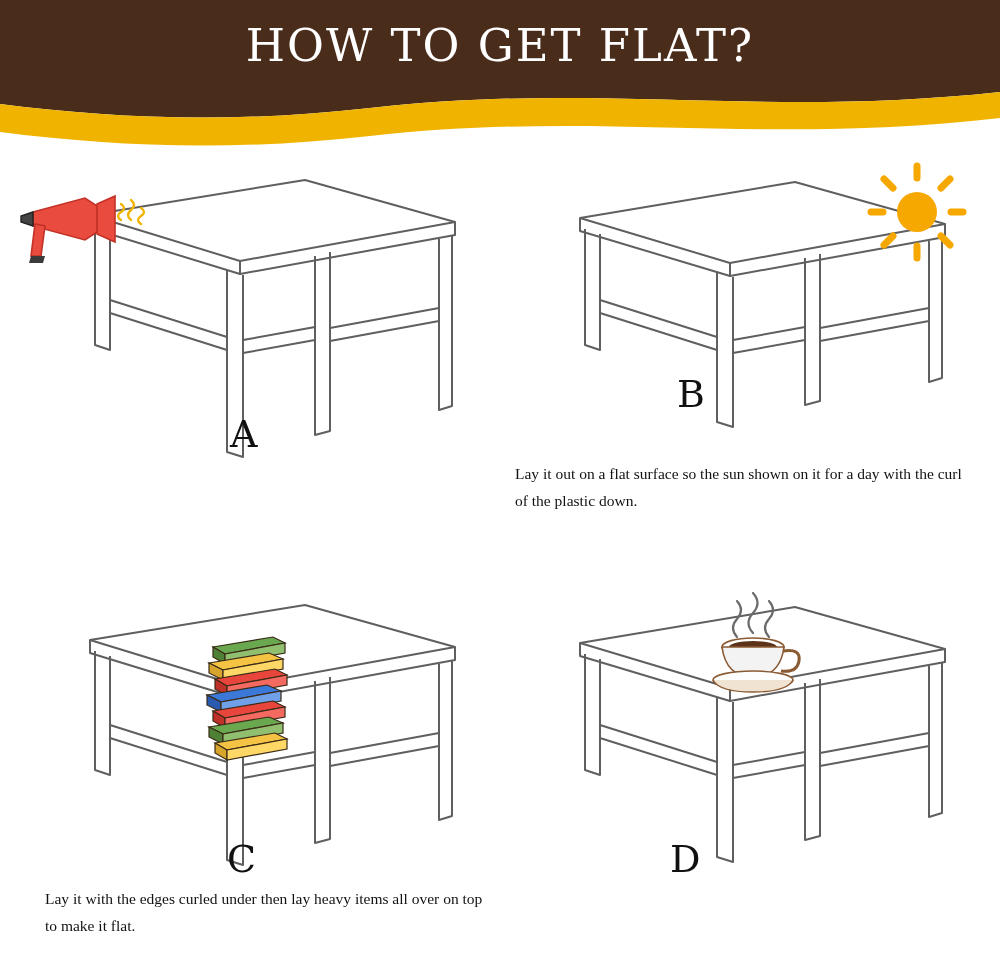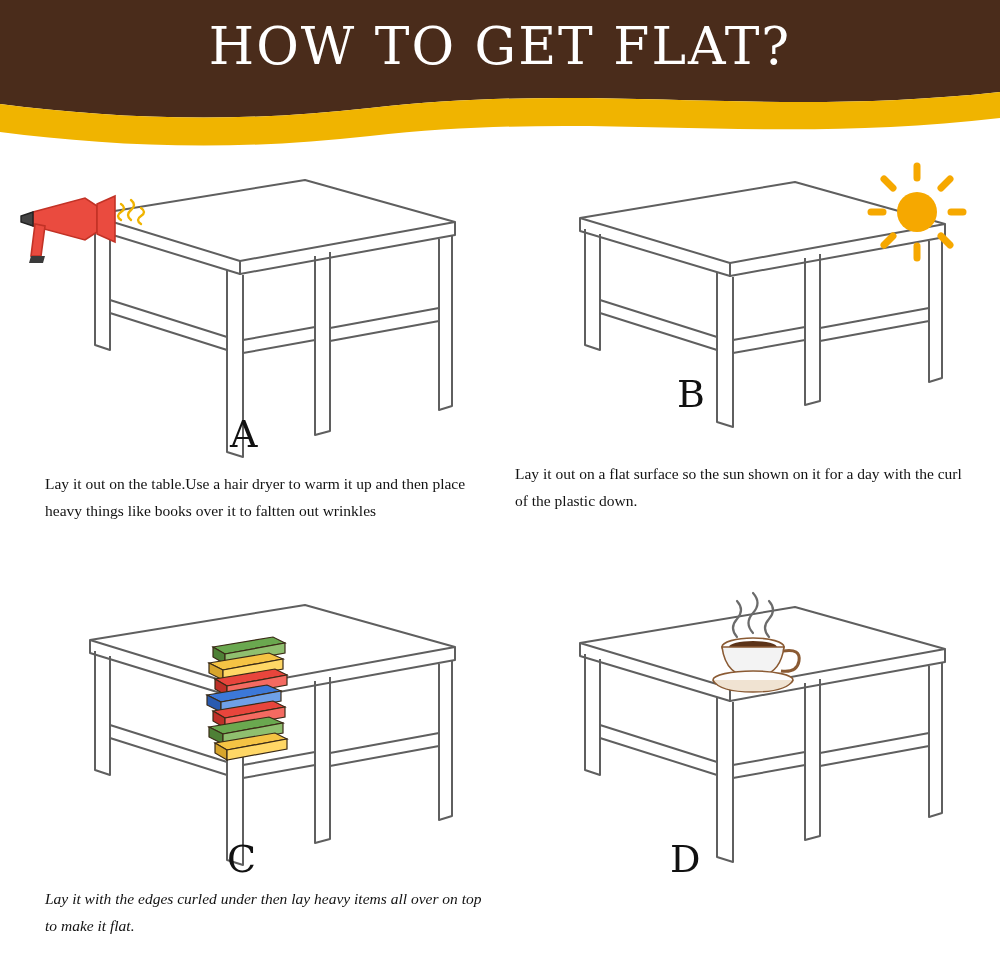--- a/index.html
+++ b/index.html
@@ -32,21 +32,21 @@
   .header-title {
     position: absolute;
     top: 0;
     left: 0;
     width: 1000px;
     height: 92px;
     line-height: 92px;
     text-align: center;
     color: #ffffff;
     font-family: "DejaVu Serif", serif;
-    font-size: 52px;
+    font-size: 45px;
     letter-spacing: 2px;
     font-weight: 400;
     white-space: nowrap;
   }
 
   
   .grid {
     position: relative;
     width: 1000px;
     height: 824px;
@@ -87,21 +87,21 @@
     width: 440px;
     font-family: "Liberation Serif", serif;
     font-size: 15.5px;
     line-height: 1.75;
     color: #121212;
   }
   .panel-b .caption,
   .panel-d .caption { left: 10px; width: 460px; }
   .panel-b .caption { top: 300px; }
   .panel-d .caption { top: 300px; }
-  .panel-c .caption { top: 300px; font-style: italic; }
+  .panel-c .caption { top: 300px; }
 </style>
 </head>
 <body>
 
 <div class="header">
   <svg class="header-bg" viewBox="0 0 1000 150" preserveAspectRatio="none">
     <path d="M0,0 H1000 V92 C760,118 600,82 370,108 C230,124 110,118 0,104 Z" fill="#4a2c1b"></path>
     <path d="M0,104 C110,118 230,124 370,108 C600,82 760,118 1000,92 L1000,118 C760,146 600,110 370,136 C230,152 110,146 0,132 Z" fill="#f0b400"></path>
   </svg>
   <div class="header-title">HOW TO GET FLAT?</div>
@@ -134,21 +134,20 @@
         <path d="M30,66 L26,96 L16,96 L20,64 Z" fill="#ea4b3f" stroke="#c23226" stroke-width="1.6"></path>
         <path d="M16,96 L30,96 L28,103 L14,103 Z" fill="#3a3a3a"></path>
         <g stroke="#f0b400" stroke-width="2.4" fill="none" stroke-linecap="round">
           <path d="M106,44 q6,4 0,8 q-6,4 0,8"></path>
           <path d="M116,40 q6,5 0,10 q-6,5 0,10"></path>
           <path d="M126,48 q6,4 0,8 q-6,4 0,8"></path>
         </g>
       </g>
     </svg>
     <div class="panel-letter letter-a">A</div>
-    <div class="caption">Lay it out on the table.Use a hair dryer to warm it up and then place heavy things like books over it to faltten out wrinkles</div>
   </div>
 
   <div class="panel panel-b">
     <svg class="art" viewBox="0 0 480 300">
       <g fill="none" stroke="#5f5f5f" stroke-width="2" stroke-linejoin="round">
         <path d="M75,58 L290,22 L440,64 L225,103 Z"></path>
         <path d="M75,58 L75,71 L225,116 L225,103"></path>
         <path d="M225,103 L225,116 L440,77 L440,64"></path>
         <path d="M80,69 L80,185 L95,190 L95,74"></path>
         <path d="M212,112 L212,262 L228,267 L228,117"></path>

